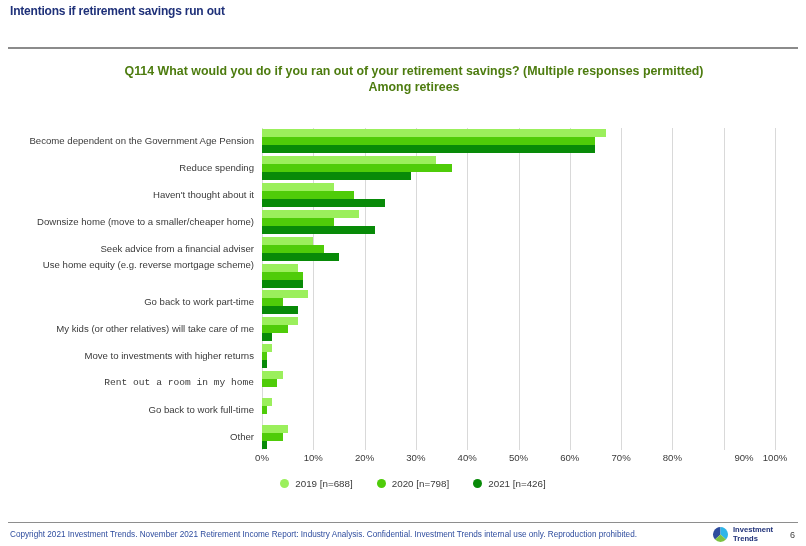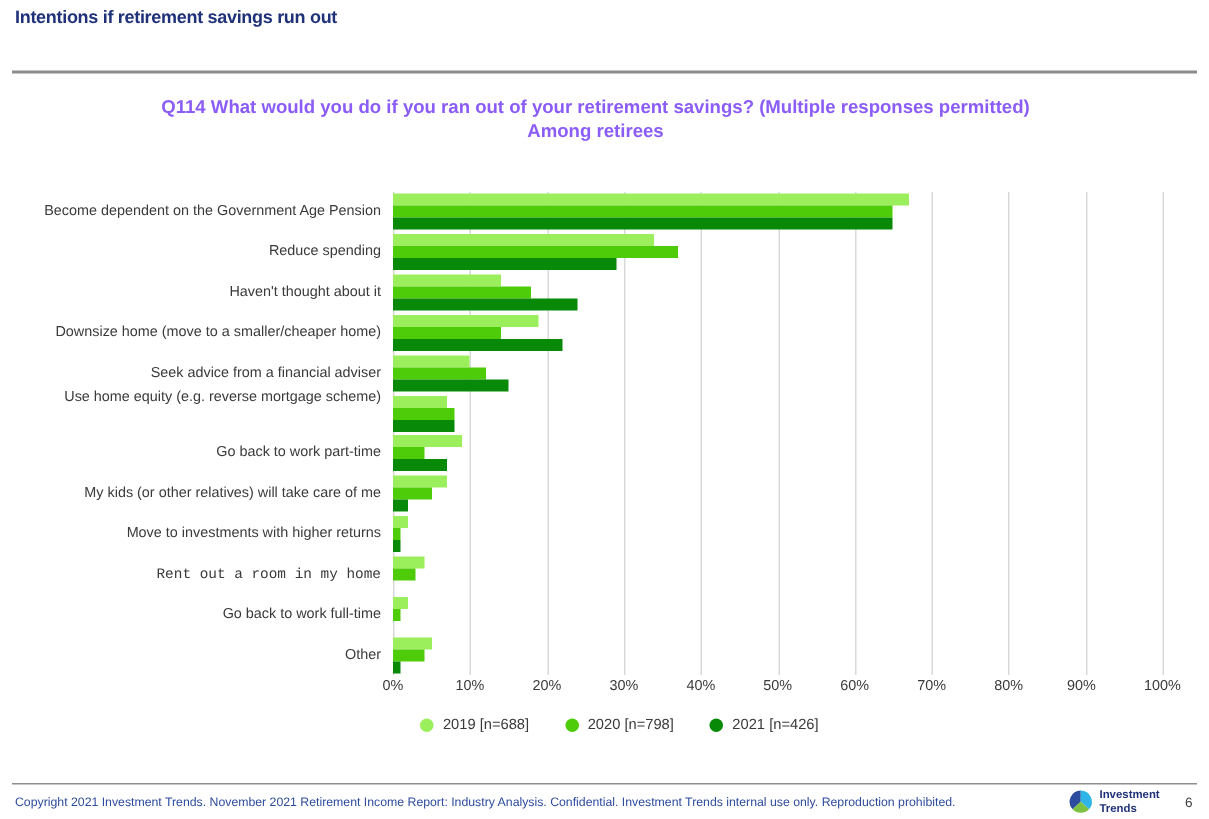--- a/index.html
+++ b/index.html
@@ -14,22 +14,22 @@
     position:absolute;left:10px;top:4px;
     font-size:12px;font-weight:bold;color:#1F3179;
     letter-spacing:-0.2px;white-space:nowrap;
   }
   .title-rule{
     position:absolute;left:8px;top:47px;width:790px;height:2px;
     background:#8b8b8b;
   }
   
   .chart-title{
-    position:absolute;left:52px;top:63px;width:690px;
-    text-align:center;font-size:12.4px;font-weight:bold;color:#8b5cf6;
+    position:absolute;left:69px;top:63px;width:690px;
+    text-align:center;font-size:12.4px;font-weight:bold;color:#4d7c0f;
     line-height:16px;
   }
   
   .plot{
     position:absolute;left:262px;top:128px;width:513px;height:322px;
   }
   .gridlines{position:absolute;inset:0;}
   .gridline{
     position:absolute;top:0;bottom:0;width:1px;background:#d9d9d9;
   }
@@ -194,21 +194,21 @@
 <div class="xaxis" id="xaxis">
     <div class="xtick" style="left: 0px;">0%</div>
     <div class="xtick" style="left: 51.3px;">10%</div>
     <div class="xtick" style="left: 102.6px;">20%</div>
     <div class="xtick" style="left: 153.9px;">30%</div>
     <div class="xtick" style="left: 205.2px;">40%</div>
     <div class="xtick" style="left: 256.5px;">50%</div>
     <div class="xtick" style="left: 307.8px;">60%</div>
     <div class="xtick" style="left: 359.1px;">70%</div>
     <div class="xtick" style="left: 410.4px;">80%</div>
-    <div class="xtick" style="left: 459px;">90%</div>
+    <div class="xtick" style="left: 482px;">90%</div>
     <div class="xtick" style="left: 513px;">100%</div>
   </div>
 
 <div class="legend" id="legend">
     <div class="legend-item">
       <span class="legend-dot" style="background: rgb(155, 239, 92);"></span>
       <span class="legend-text">2019 [n=688]</span>
     </div>
     <div class="legend-item">
       <span class="legend-dot" style="background: rgb(79, 204, 9);"></span>

